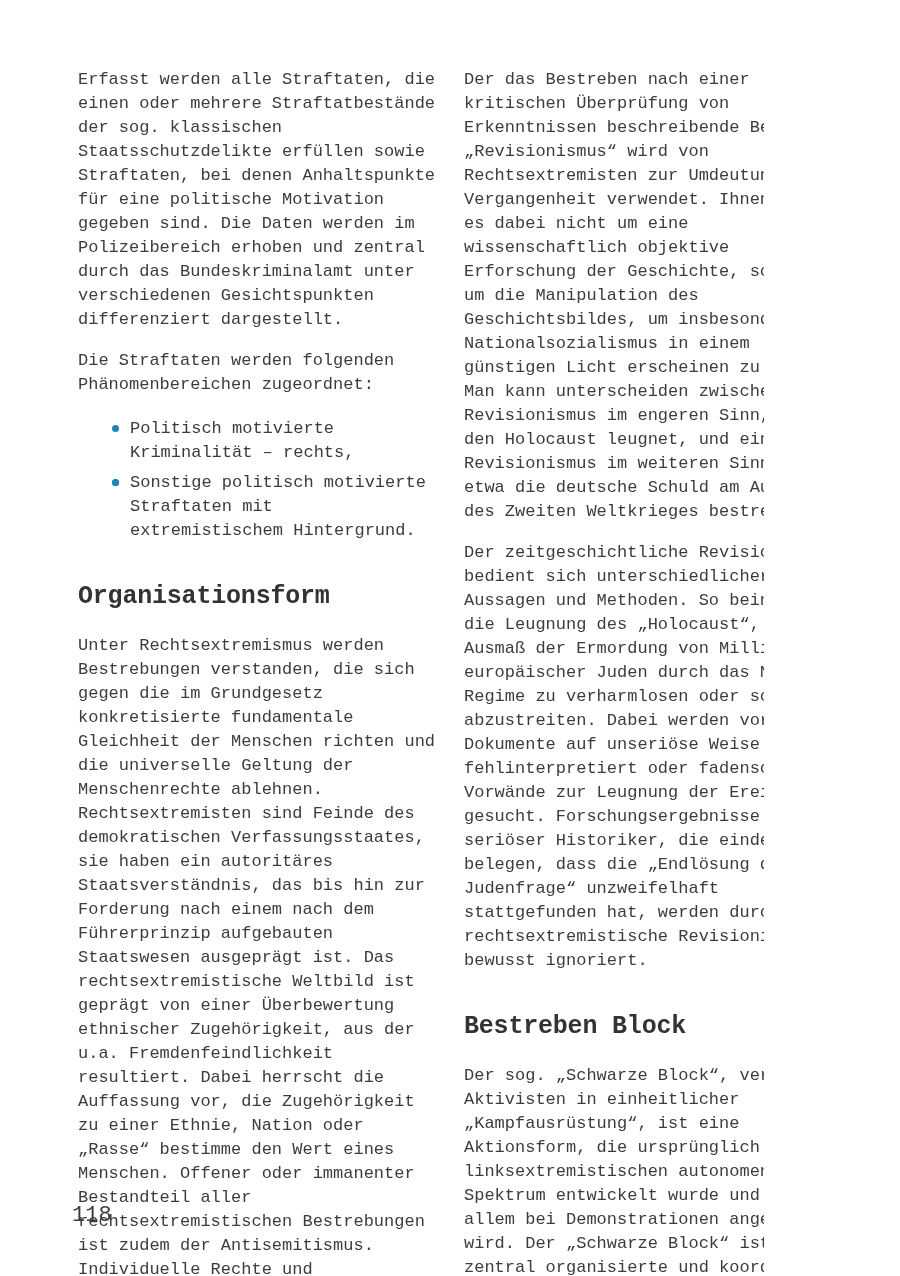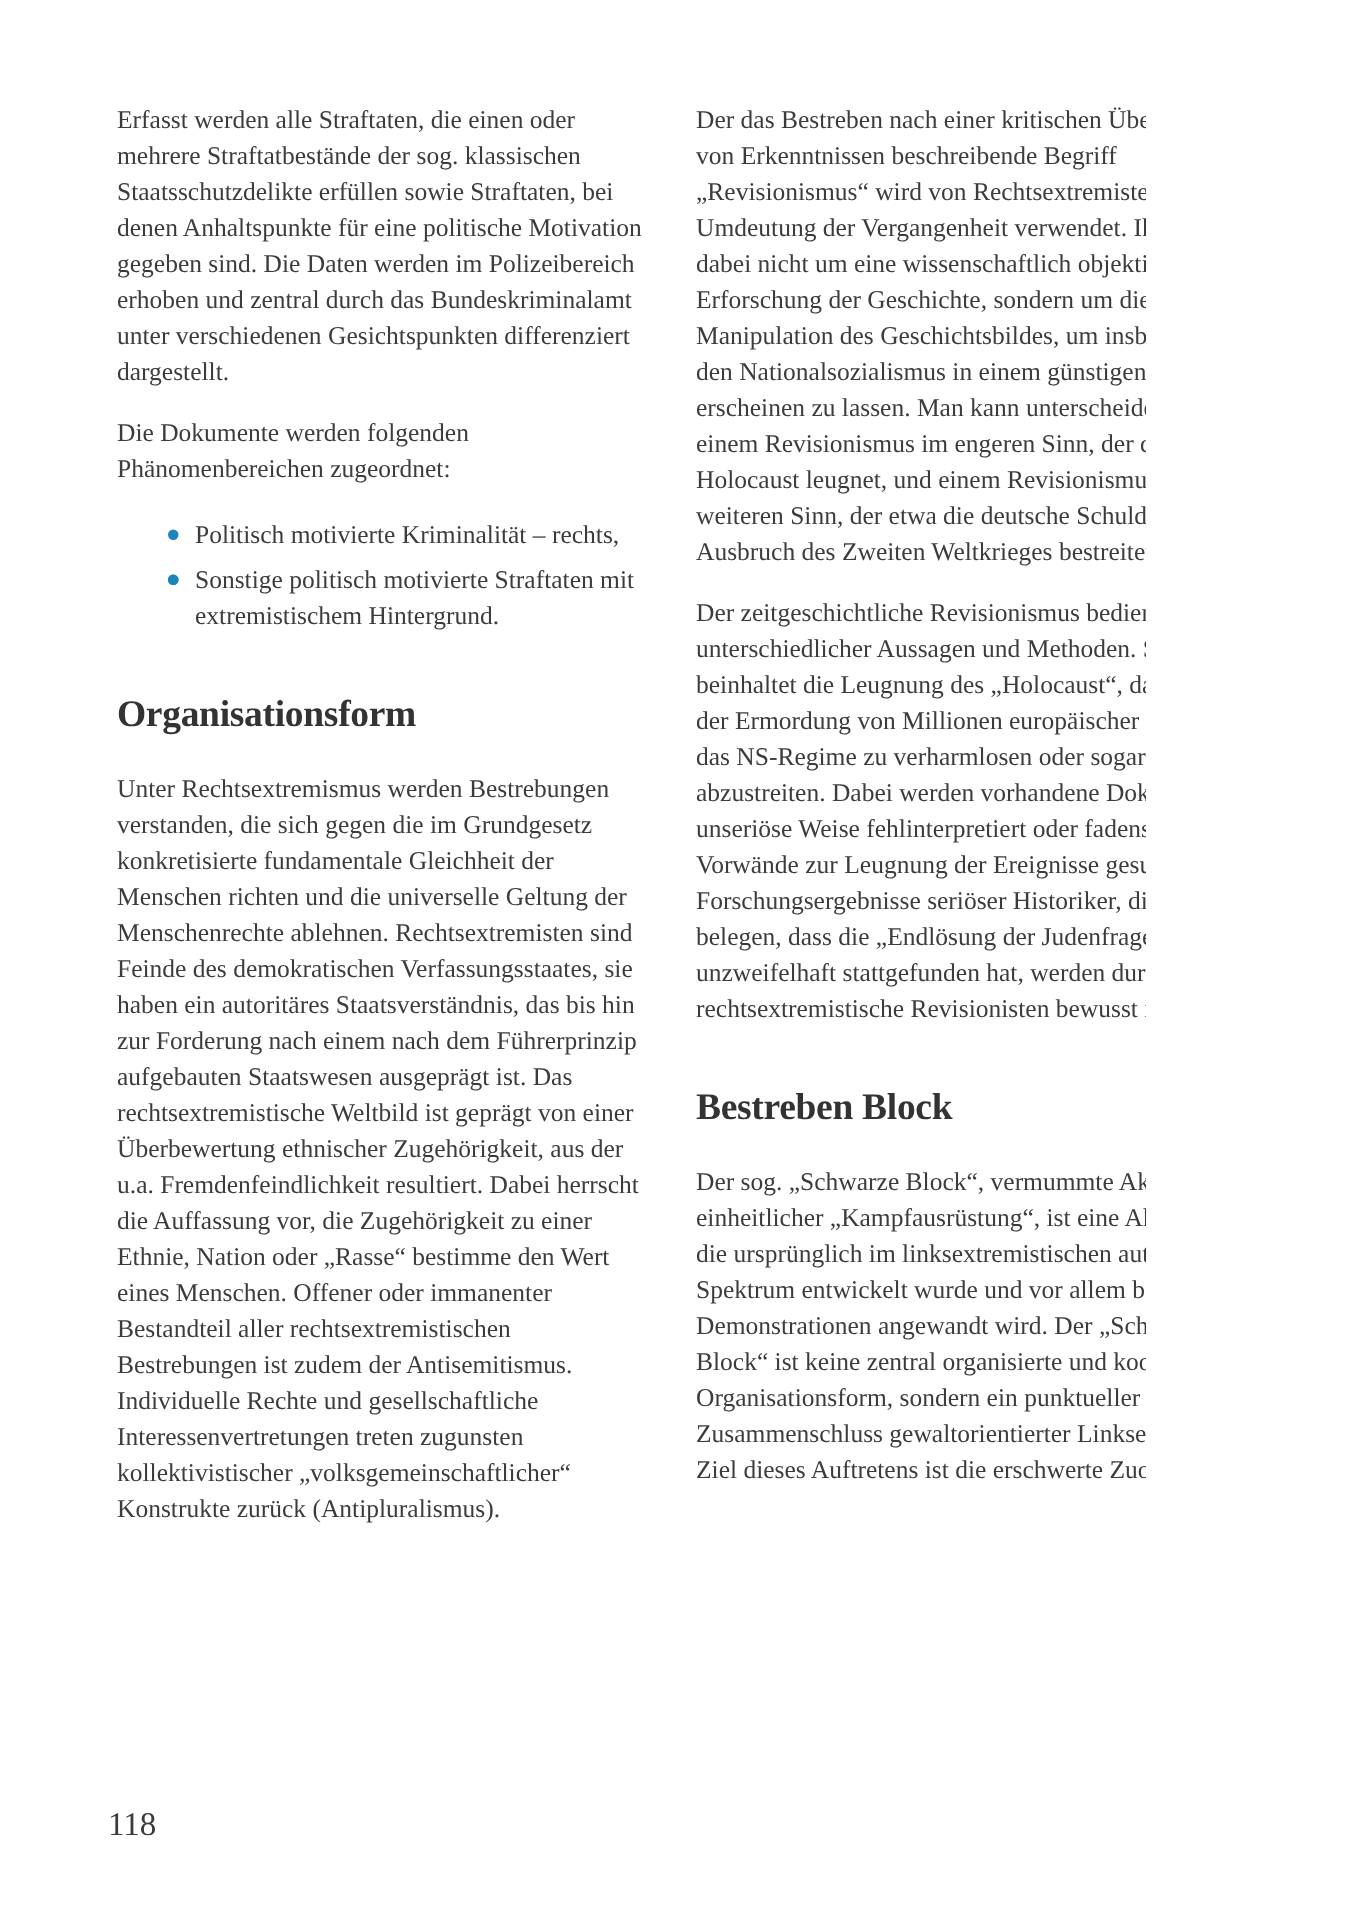--- a/index.html
+++ b/index.html
@@ -5,21 +5,21 @@
   html, body {
     margin: 0;
     padding: 0;
     background: #ffffff;
   }
   .page {
     position: relative;
     width: 764px;
     height: 1276px;
     background: var(--background, #ffffff);
-    font-family: Liberation Serif, serif;
+    font-family: Liberation Mono, monospace;
     color: var(--text, #3c3c3c);
     overflow: hidden;
   }
   .col {
     position: absolute;
     top: 68px;
     font-size: 17px;
     line-height: 24px;
   }
   .col-left  { left: 78px;  width: 358px; }
@@ -61,21 +61,21 @@
     color: var(--text, #3c3c3c);
   }
 </style>
 </head>
 <body>
 
 <div class="page">
 
   <div class="col col-left">
     <p>Erfasst werden alle Straftaten, die einen oder mehrere Straftatbestände der sog. klassischen Staatsschutzdelikte erfüllen sowie Straftaten, bei denen Anhaltspunkte für eine politische Motivation gegeben sind. Die Daten werden im Polizeibereich erhoben und zentral durch das Bundeskriminalamt unter verschiedenen Gesichtspunkten differenziert dargestellt.</p>
-    <p>Die Dokumente werden folgenden Phänomenbereichen zugeordnet:</p>
+    <p>Die Straftaten werden folgenden Phänomenbereichen zugeordnet:</p>
 
     <ul class="bullet-list">
       <li>
         <span class="dot"></span>
         <span>Politisch motivierte Kriminalität – rechts,</span>
       </li>
       <li>
         <span class="dot"></span>
       </li>
       <li>

